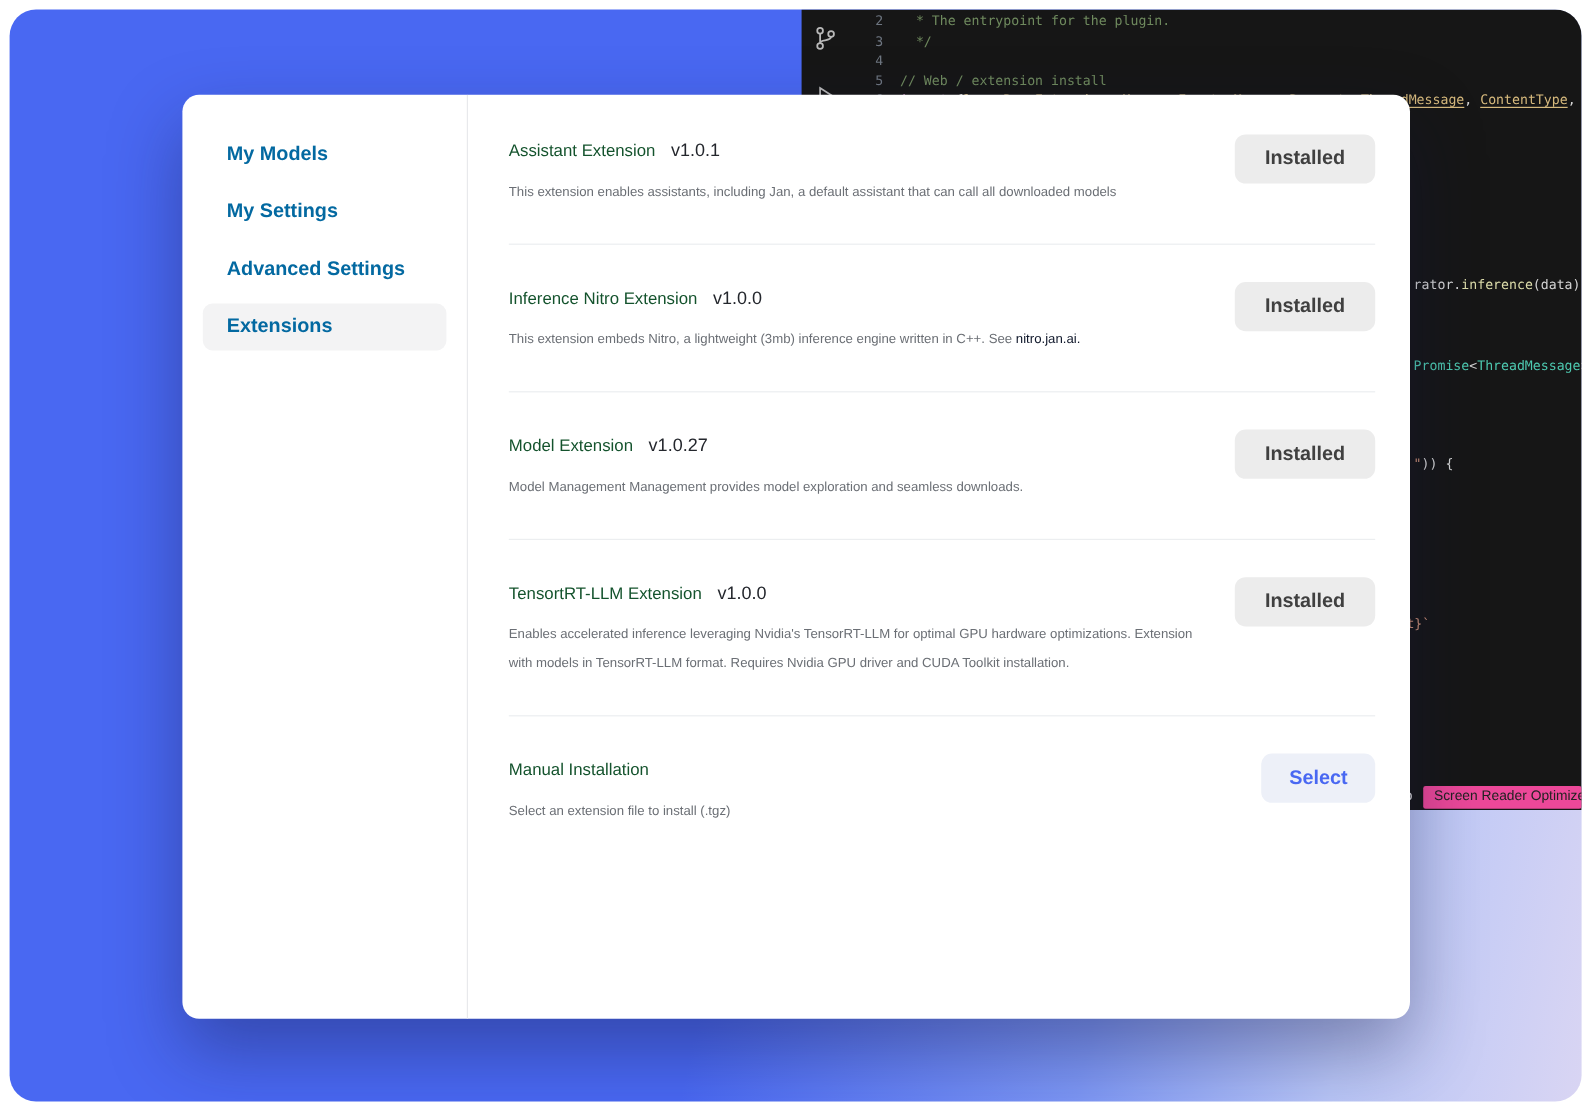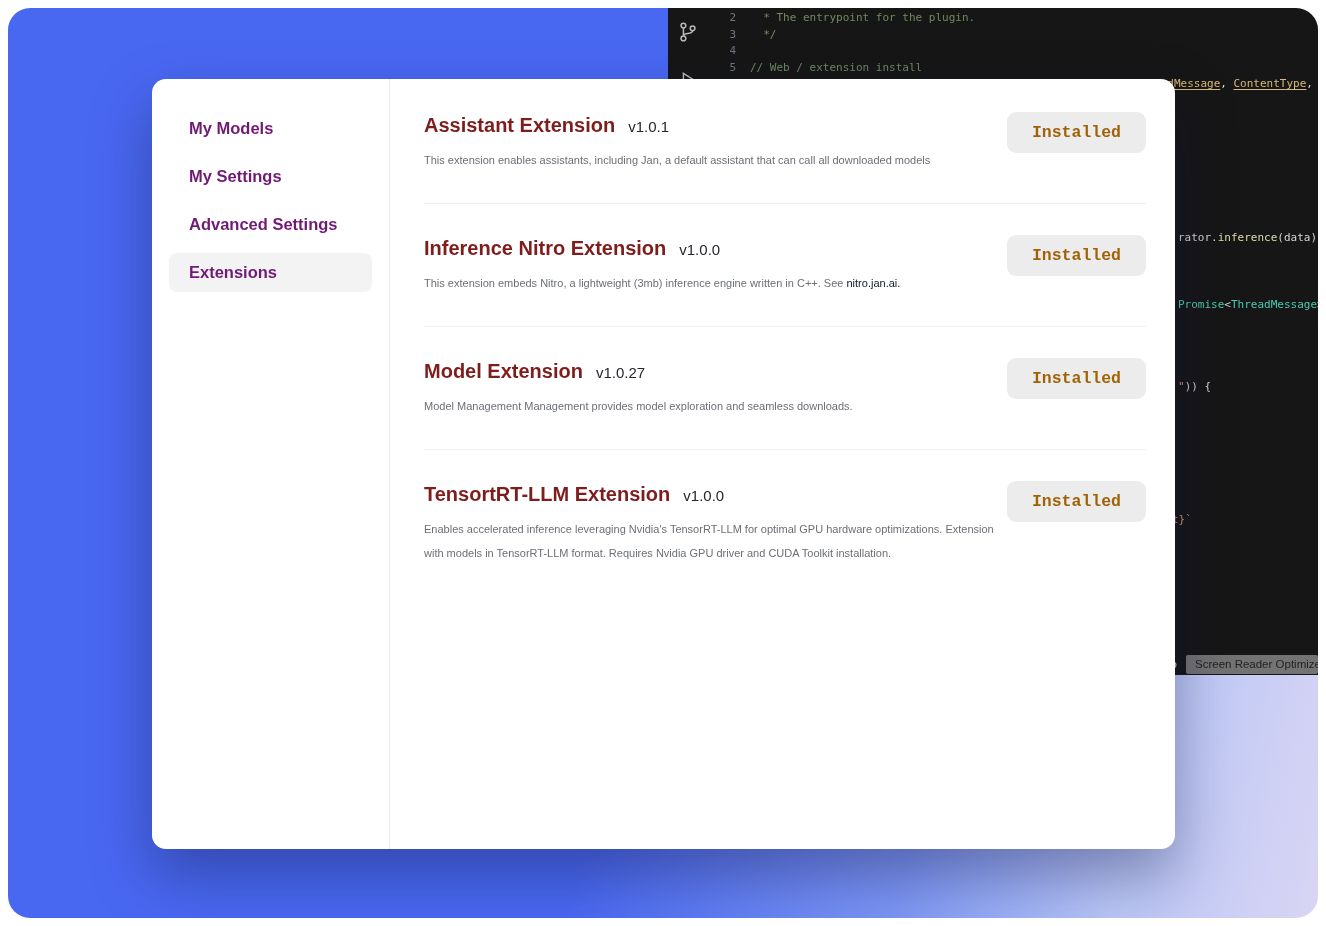--- a/index.html
+++ b/index.html
@@ -24,46 +24,46 @@
   .tok-entity  { color:#d7ba7d; text-decoration:underline; text-underline-offset:2px; }
   .tok-plain   { color:#d4d4d4; }
   .tok-type    { color:#4ec9b0; }
   .tok-string  { color:#ce9178; }
   .tok-method  { color:#dcdcaa; }
   .code-fragment { position:absolute; white-space:pre; line-height:16px; }
   .editor-status { position:absolute; bottom:0; left:0; right:0; height:22px;
                    display:flex; align-items:center; justify-content:flex-end; gap:9px;
                    font-family:"Liberation Sans", sans-serif; font-size:11.5px; }
   .status-go { color:#e6e6e6; }
-  .status-badge { background:#737373; color:#222222; padding:3px 9px 4px; white-space:nowrap;
+  .status-badge { background:#ec4899; color:#222222; padding:3px 9px 4px; white-space:nowrap;
                   width:132px; overflow:hidden; flex:none; border-radius:2px; cursor:pointer; }
 
   
   .modal { position:absolute; left:144px; top:71px; width:1023px; height:770px;
            background:#ffffff; border-radius:14px; box-shadow:0 26px 60px rgba(18,22,64,.38);
            display:flex; overflow:hidden; }
   .sidebar { width:238px; flex:none; border-right:1px solid #e8e9ec; padding:30px 17px; }
   .side-item { padding:10px 20px; border-radius:8px; margin-bottom:9px; cursor:pointer;
-               font-size:16.5px; font-weight:700; color:#701a75; }
+               font-size:16.5px; font-weight:700; color:#0369a1; }
   .side-item.selected { background:#f3f3f4; }
 
   .content { flex:1; padding:33px 29px 0 34px; overflow:hidden; }
   .row { display:flex; justify-content:space-between; align-items:flex-start;
          padding:31px 0; border-bottom:1px solid #eceef0; }
   .row:first-child { padding-top:0; }
   .row:last-child { border-bottom:none; }
   .row-info { max-width:585px; }
   .row-title-line { display:flex; align-items:baseline; gap:13px; margin-bottom:9px; }
-  .row-title { font-size:20px; font-weight:700; color:#7f1d1d; line-height:27px; }
+  .row-title { font-size:14px; font-weight:400; color:#14532d; line-height:27px; }
   .row-version { font-size:15px; color:#24272d; }
   .row-desc { font-size:11px; line-height:24px; color:#6b6f75; }
   .link { color:#0f172a; cursor:pointer; text-decoration:none; }
   .btn { border:none; border-radius:9px; font-family:inherit; font-size:16.5px;
          padding:11px 25px; cursor:pointer; flex:none; }
-  .btn-installed { background:#ececec; color:#a16207; font-weight:600;font-family:Liberation Mono, monospace; }
+  .btn-installed { background:#ececec; color:#404040; font-weight:600; }
   .btn-select { background:#edf0f8; color:#4968f2; font-weight:700; padding:11px 23px; }
 </style>
 </head>
 <body>
 
 <div class="canvas">
 
   <div class="editor">
     <div class="activity-bar">
       <span class="activity-icon">
@@ -149,16 +149,25 @@
         <div class="row-info">
           <div class="row-title-line">
             <span class="row-title">TensortRT-LLM Extension</span>
             <span class="row-version">v1.0.0</span>
           </div>
           <div class="row-desc">Enables accelerated inference leveraging Nvidia's TensorRT-LLM for optimal GPU hardware optimizations. Extension with models in TensorRT-LLM format. Requires Nvidia GPU driver and CUDA Toolkit installation.</div>
         </div>
         <button class="btn btn-installed">Installed</button>
       </div>
 
+      <div class="row">
+        <div class="row-info">
+          <div class="row-title-line">
+            <span class="row-title">Manual Installation</span>
+          </div>
+          <div class="row-desc">Select an extension file to install (.tgz)</div>
+        </div>
+        <button class="btn btn-select">Select</button>
+      </div>
 
     </main>
   </div>
 </div>
 
 </body></html>

